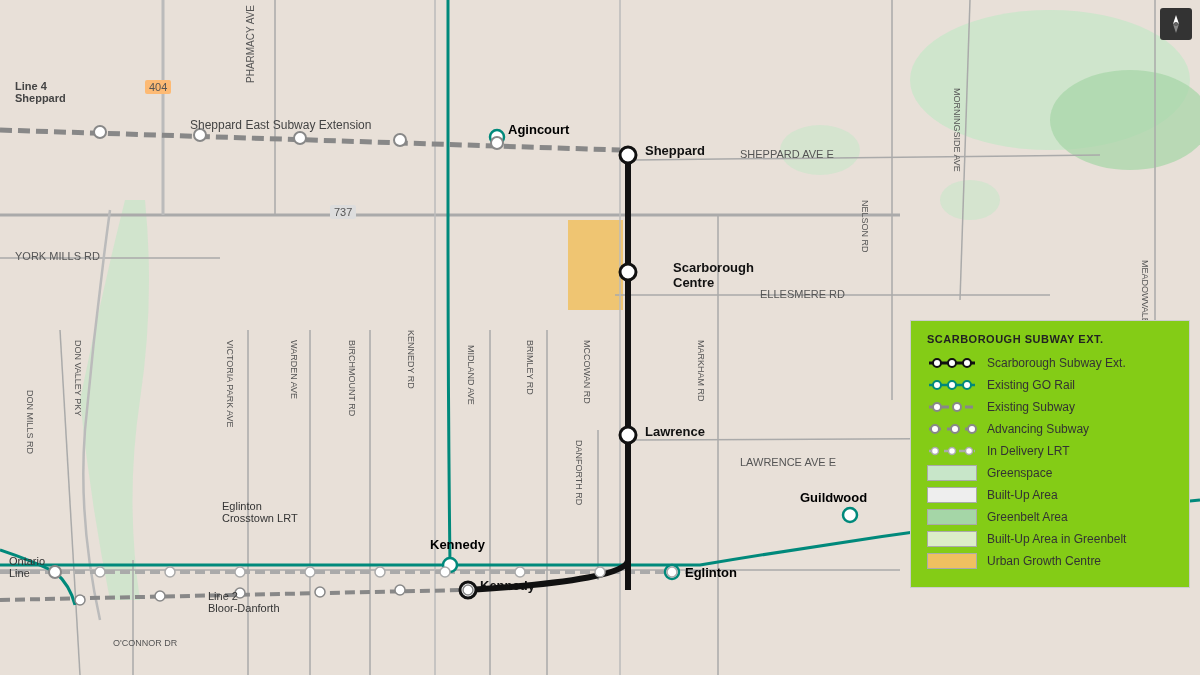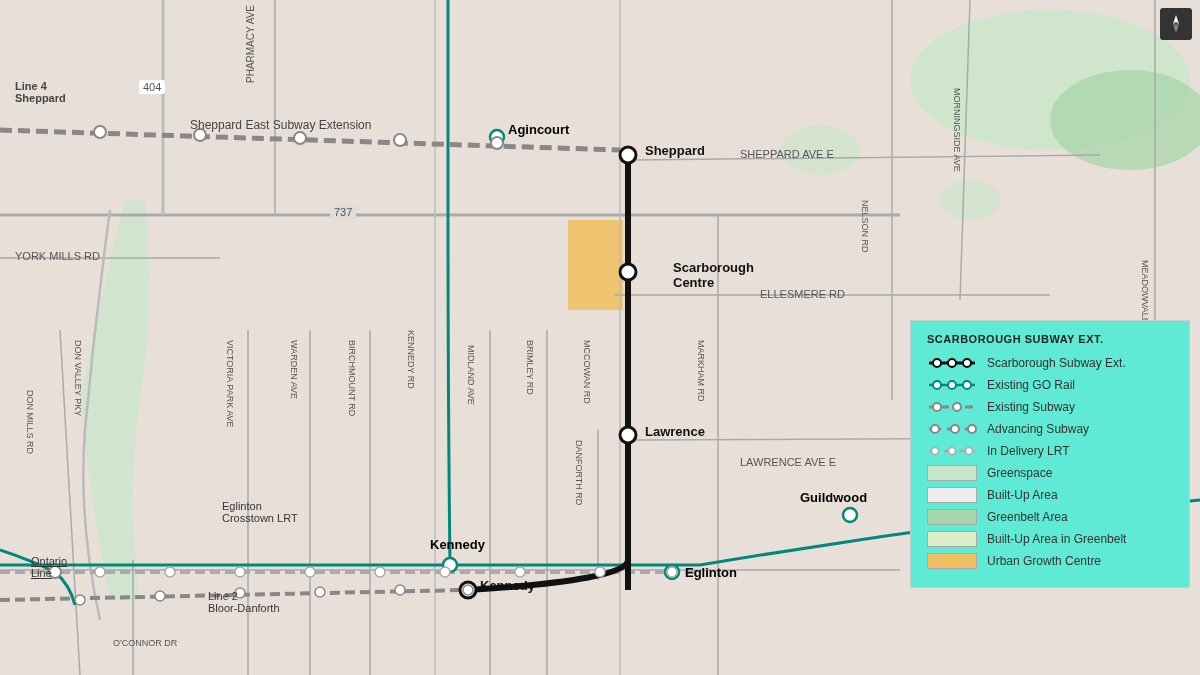--- a/index.html
+++ b/index.html
@@ -18,21 +18,21 @@
       position: absolute;
       top: 0; left: 0;
       width: 100%; height: 100%;
     }
 
     
     #legend {
       position: absolute;
       right: 10px;
       top: 320px;
-      background: #5eead4;
+      background: #84cc16;
       border: 1px solid #ccc;
       padding: 12px 16px;
       width: 280px;
       font-size: 12px;
       z-index: 100;
     }
 
     #legend h3 {
       font-size: 11px;
       font-weight: bold;
@@ -233,21 +233,21 @@
     <circle cx="80" cy="600" r="5" fill="white" stroke="#888" stroke-width="1.5"></circle>
     <circle cx="160" cy="596" r="5" fill="white" stroke="#888" stroke-width="1.5"></circle>
     <circle cx="240" cy="593" r="5" fill="white" stroke="#888" stroke-width="1.5"></circle>
     <circle cx="320" cy="592" r="5" fill="white" stroke="#888" stroke-width="1.5"></circle>
     <circle cx="400" cy="590" r="5" fill="white" stroke="#888" stroke-width="1.5"></circle>
     <circle cx="468" cy="590" r="5" fill="white" stroke="#888" stroke-width="1.5"></circle>
 
   </svg>
 
   <div class="map-label" style="left:245px; top:5px; writing-mode:vertical-rl; transform:rotate(180deg); font-size:10px;">PHARMACY AVE</div>
-  <div class="map-label" style="left:139px; top:80px; font-size:11px; background:#ffffff; padding:1px 4px; border-radius:2px;">404</div>
+  <div class="map-label" style="left:145px; top:80px; font-size:11px; background:#fdba74; padding:1px 4px; border-radius:2px;">404</div>
   <div class="map-label" style="left:330px; top:205px; font-size:11px; background:#ddd; padding:1px 4px; border-radius:2px;">737</div>
 
   <div class="map-label" style="left:15px; top:80px; font-size:11px; font-weight:bold; color:#444;">Line 4<br>Sheppard</div>
 
   <div class="map-label" style="left:190px; top:118px; font-size:12px; color:#444;">Sheppard East Subway Extension</div>
 
   <div class="teal-label" style="left:508px; top:122px;">Agincourt</div>
   <div class="station-label" style="left:645px; top:143px;">Sheppard</div>
   <div class="station-label" style="left:673px; top:260px;">Scarborough<br>Centre</div>
   <div class="station-label" style="left:645px; top:424px;">Lawrence</div>
@@ -271,21 +271,21 @@
   <div class="map-label" style="left:406px; top:330px; writing-mode:vertical-rl; font-size:9px;">KENNEDY RD</div>
   <div class="map-label" style="left:466px; top:345px; writing-mode:vertical-rl; font-size:9px;">MIDLAND AVE</div>
   <div class="map-label" style="left:525px; top:340px; writing-mode:vertical-rl; font-size:9px;">BRIMLEY RD</div>
   <div class="map-label" style="left:582px; top:340px; writing-mode:vertical-rl; font-size:9px;">MCCOWAN RD</div>
   <div class="map-label" style="left:696px; top:340px; writing-mode:vertical-rl; font-size:9px;">MARKHAM RD</div>
   <div class="map-label" style="left:574px; top:440px; writing-mode:vertical-rl; font-size:9px;">DANFORTH RD</div>
   <div class="map-label" style="left:113px; top:638px; font-size:9px;">O'CONNOR DR</div>
 
   <div class="map-label" style="left:222px; top:500px; font-size:11px; color:#333;">Eglinton<br>Crosstown LRT</div>
   <div class="map-label" style="left:208px; top:590px; font-size:11px; color:#333;">Line 2<br>Bloor-Danforth</div>
-  <div class="map-label" style="left:31px; top:555px; font-size:11px; color:#333;text-decoration:underline;">Ontario<br>Line</div>
+  <div class="map-label" style="left:9px; top:555px; font-size:11px; color:#333;">Ontario<br>Line</div>
 
   <div id="compass">
     <svg width="22" height="22" viewBox="0 0 22 22">
       <polygon points="11,2 8,11 11,9 14,11" fill="white"></polygon>
       <polygon points="11,20 8,11 11,13 14,11" fill="#888"></polygon>
       <circle cx="11" cy="11" r="2" fill="#666"></circle>
     </svg>
   </div>
 
   <div id="legend">

